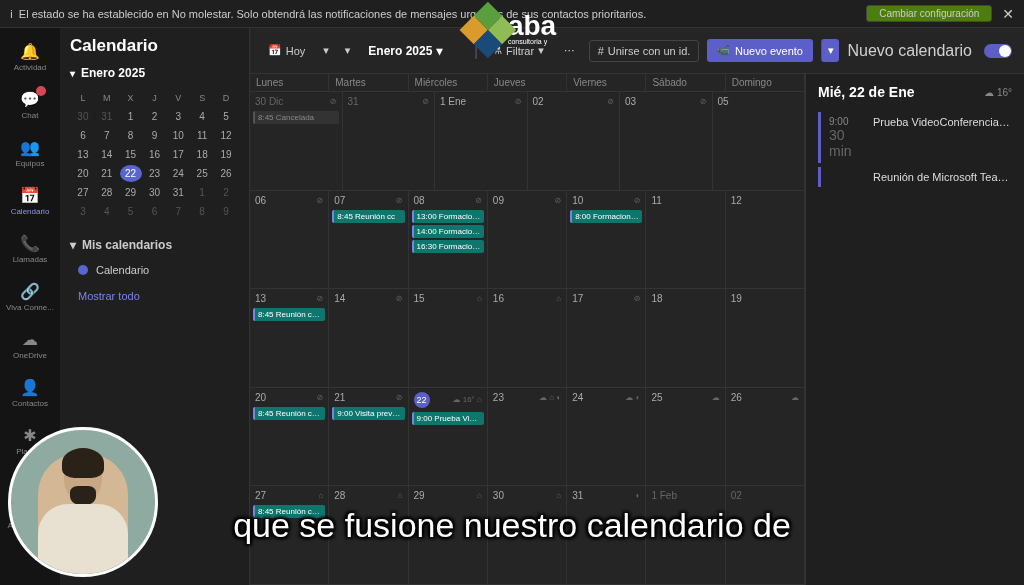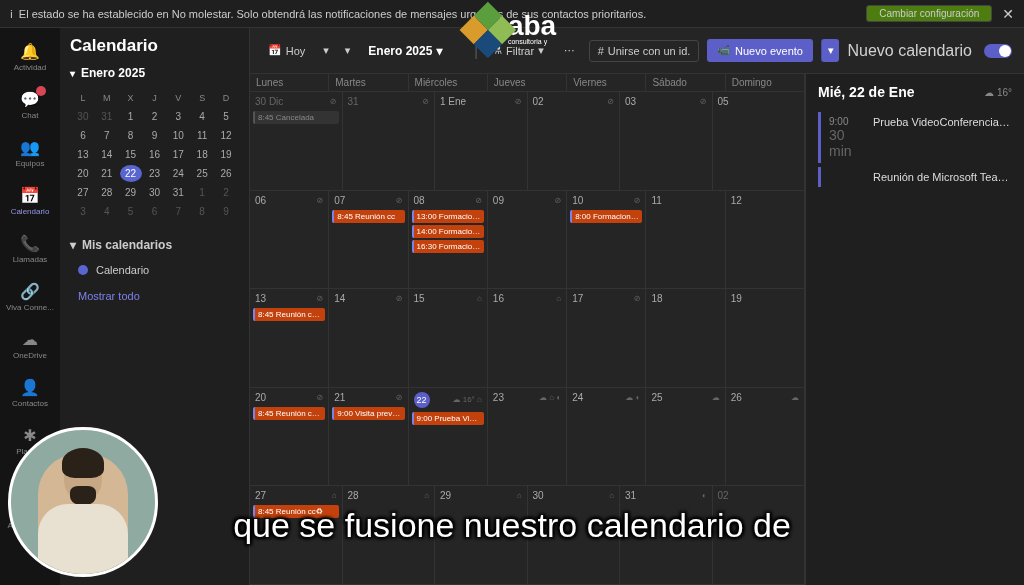--- a/index.html
+++ b/index.html
@@ -53,21 +53,21 @@
 .grid { flex: 1; display: flex; flex-direction: column; border-right: 1px solid #333; }
 .grid-header { display: flex; border-bottom: 1px solid #333; }
 .grid-header .col { flex: 1; padding: 3px 6px; font-size: 10px; color: #888; border-right: 1px solid #333; }
 .grid-rows { flex: 1; display: flex; flex-direction: column; }
 .grid-row { flex: 1; display: flex; border-bottom: 1px solid #333; min-height: 0; }
 .cell { flex: 1; border-right: 1px solid #333; padding: 2px 3px; position: relative; overflow: hidden; }
 .cell .daynum { font-size: 10px; color: #aaa; padding: 2px; display: flex; justify-content: space-between; align-items: center; }
 .cell .daynum .icons { font-size: 8px; color: #666; display: flex; gap: 2px; }
 .cell.other .daynum { color: #666; }
 .cell .today-badge { background: #5b5fc7; color: #fff; border-radius: 50%; width: 16px; height: 16px; display: inline-flex; align-items: center; justify-content: center; font-size: 9px; }
-.event { font-size: 8px; background: #c2410c; color: #fff; border-radius: 2px; padding: 2px 3px; margin-top: 2px; white-space: nowrap; overflow: hidden; text-overflow: ellipsis; border-left: 2px solid #7b83eb; }
+.event { font-size: 8px; background: #0f766e; color: #fff; border-radius: 2px; padding: 2px 3px; margin-top: 2px; white-space: nowrap; overflow: hidden; text-overflow: ellipsis; border-left: 2px solid #7b83eb; }
 .event.cancelled { background: #333; color: #888; border-left-color: #555; }
 
 .details { width: 218px; background: #1f1f1f; padding: 10px 12px; }
 .details-header { display: flex; justify-content: space-between; align-items: center; margin-bottom: 12px; }
 .details-header h2 { font-size: 14px; font-weight: 600; color: #fff; }
 .details-header .weather { font-size: 10px; color: #888; }
 .detail-event { display: flex; gap: 10px; padding: 4px 0; border-left: 3px solid #5b5fc7; padding-left: 8px; margin-bottom: 4px; }
 .detail-event .time { font-size: 10px; color: #888; width: 34px; }
 .detail-event .title { font-size: 11px; color: #ddd; flex: 1; white-space: nowrap; overflow: hidden; text-overflow: ellipsis; }
 
@@ -475,20 +475,25 @@
                 </div>
               </div>
               <div class="cell">
                 <div class="daynum">
                   <span>31</span>
                   <span class="icons">◐</span>
                 </div>
               </div>
               <div class="cell other">
                 <div class="daynum">
+                  <span>1 Feb</span>
+                </div>
+              </div>
+              <div class="cell other">
+                <div class="daynum">
                   <span>02</span>
                 </div>
               </div>
             </div>
           </div>
       </div>
 
       <div class="details">
         <div class="details-header">
           <h2>Mié, 22 de Ene</h2>

